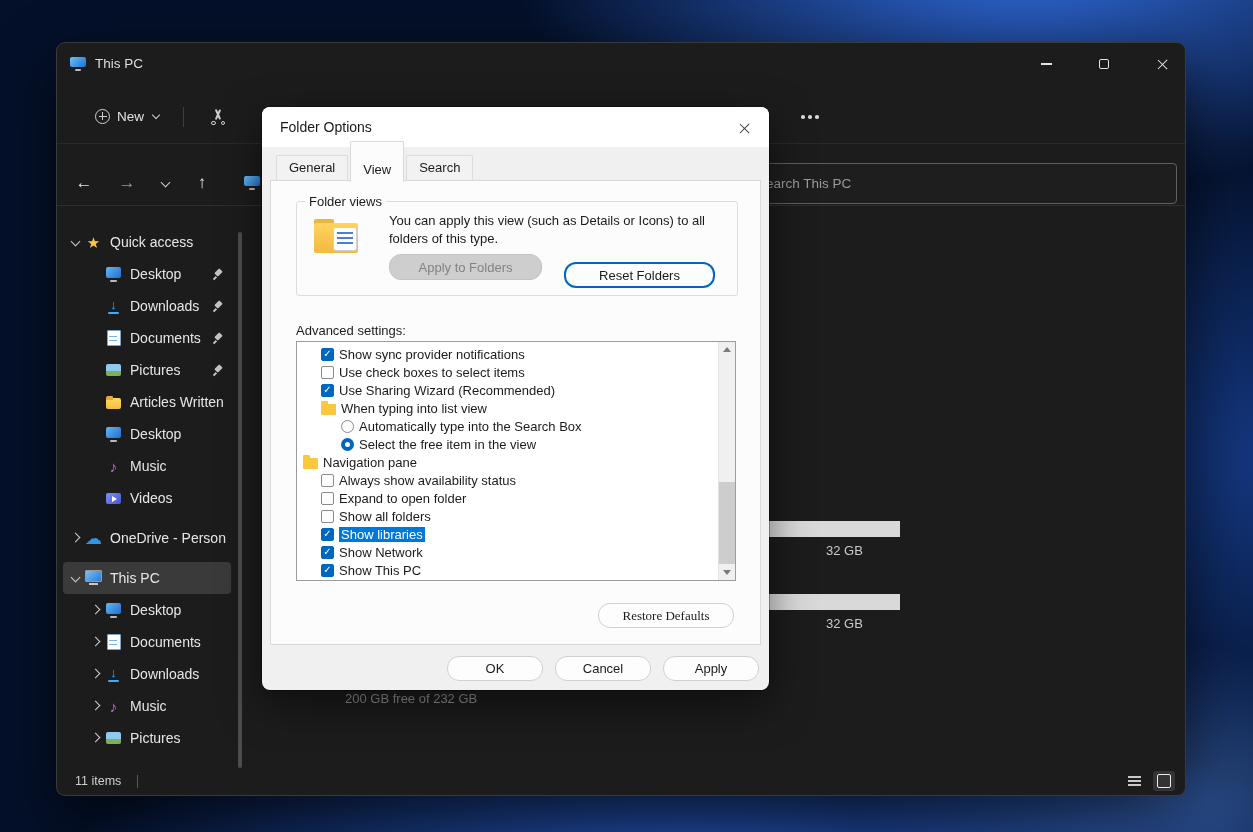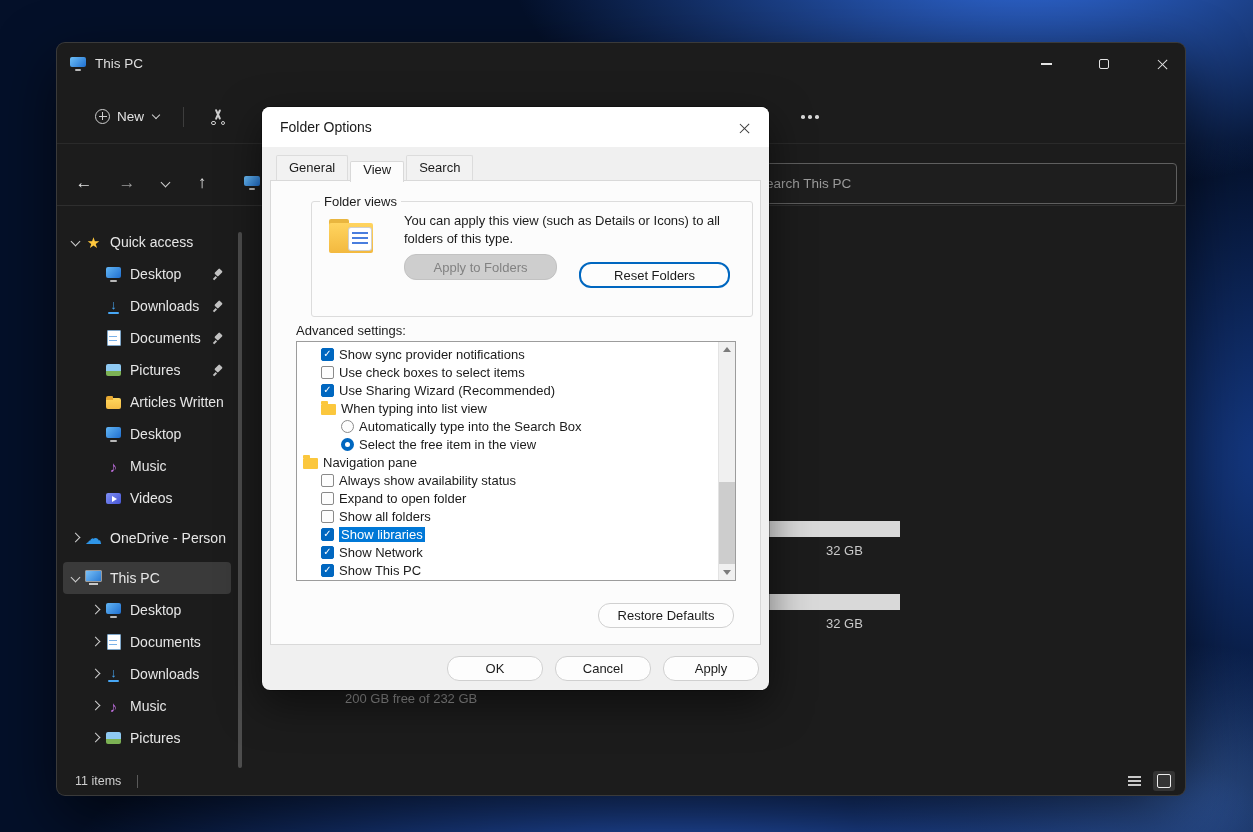--- a/index.html
+++ b/index.html
@@ -126,25 +126,25 @@
 
   
   .dialog{ position:absolute; left:262px; top:107px; width:507px; height:583px; background:#f0f0f0; border-radius:8px; overflow:hidden;
     box-shadow:0 0 0 1px rgba(0,0,0,.28), 0 14px 42px rgba(0,0,0,.5); z-index:50; font-size:13px; color:#1b1b1b; }
   .dlg-titlebar{ position:absolute; left:0; top:0; right:0; height:40px; background:#ffffff; display:flex; align-items:center; padding-left:18px; }
   .dlg-title{ font-size:14px; color:#191919; }
   .dlg-close{ position:absolute; right:12px; top:8px; width:26px; height:26px; display:flex; align-items:center; justify-content:center; border-radius:4px; }
 
   .tabs{ position:absolute; left:14px; top:46px; height:28px; display:flex; align-items:flex-end; z-index:3; }
   .tab{ padding:4px 12px 5px; font-size:13px; background:#f2f2f2; border:1px solid #dcdcdc; border-bottom:none; margin-right:2px; border-radius:2px 2px 0 0; margin-bottom:1px; }
-  .tab.selected{ background:#fcfcfc; padding-top:0; margin-bottom:-1px; border-color:#d9d9d9; }
+  .tab.selected{ background:#fcfcfc; padding-top:20px; margin-bottom:-1px; border-color:#d9d9d9; }
 
   .tabpage{ position:absolute; left:8px; top:73px; width:491px; height:465px; background:#fcfcfc; border:1px solid #d9d9d9; }
 
-  .groupbox{ position:absolute; left:25px; top:20px; width:442px; height:116px; border:1px solid #dcdcdc; border-radius:3px;margin-left:15px; }
+  .groupbox{ position:absolute; left:25px; top:20px; width:442px; height:95px; border:1px solid #dcdcdc; border-radius:3px; }
   .grouplabel{ position:absolute; left:8px; top:-8px; background:#fcfcfc; padding:0 4px; }
   .fv-icon{ position:absolute; left:17px; top:17px; width:46px; height:36px; }
   .fv-icon .ftab{ position:absolute; left:0; top:0; width:20px; height:8px; background:#e9b63f; border-radius:2px 2px 0 0; }
   .fv-icon .fbody{ position:absolute; left:0; top:4px; width:44px; height:30px; background:linear-gradient(180deg,#ffd45f,#f3b93f); border-radius:2px; }
   .fv-icon .fgrid{ position:absolute; right:4px; top:9px; width:22px; height:22px; background:#fff; border-radius:2px; box-shadow:0 0 0 1px #d0d0d0; }
   .fv-icon .fgrid::before{ content:""; position:absolute; left:3px; top:4px; width:16px; height:14px;
     background:repeating-linear-gradient(180deg,#4a7ede 0 2px,transparent 2px 5px); }
   .fv-desc{ position:absolute; left:92px; top:10px; width:358px; line-height:1.4; }
 
   .btn{ position:absolute; font-family:"Liberation Sans",sans-serif; font-size:13px; background:#fdfdfd; border:1px solid #d0d0d0; border-radius:12px; color:#1b1b1b; cursor:default; }
@@ -165,21 +165,21 @@
   .rd.on{ border:4px solid #0067c0; background:#fff; }
   .fold{ width:15px; height:11px; background:#fbc73d; border-radius:1px; position:relative; flex:none; margin-top:2px; }
   .fold::before{ content:""; position:absolute; left:0; top:-3px; width:7px; height:3px; background:#fbc73d; border-radius:1px 1px 0 0; }
   .adv-label.hl{ background:#0078d7; color:#fff; padding:0 2px; }
   .lb-scroll{ position:absolute; right:0; top:0; bottom:0; width:17px; background:#f0f0f0; border-left:1px solid #e3e3e3; }
   .lb-scroll .thumb{ position:absolute; left:0; right:0; top:140px; height:82px; background:#cdcdcd; }
   .lb-scroll .arr{ position:absolute; left:0; right:0; height:15px; display:flex; align-items:center; justify-content:center; }
   .lb-scroll .arr.up{ top:0; } .lb-scroll .arr.dn{ bottom:0; }
   .lb-scroll .arr.up::before{ content:""; border-left:4px solid transparent; border-right:4px solid transparent; border-bottom:5px solid #7b7b7b; }
   .lb-scroll .arr.dn::before{ content:""; border-left:4px solid transparent; border-right:4px solid transparent; border-top:5px solid #7b7b7b; }
-  .btn.restore{ left:327px; top:422px; width:136px; height:25px; }
+  .btn.restore{ left:327px; top:422px; width:136px; height:25px;font-family:Liberation Serif, serif; }
   .btn.ok{ left:185px; top:549px; width:96px; height:25px; }
   .btn.cancel{ left:293px; top:549px; width:96px; height:25px; }
   .btn.apply{ left:401px; top:549px; width:96px; height:25px; }
 </style>
 </head>
 <body>
 
 <div class="desktop">
 
   <div class="window">

